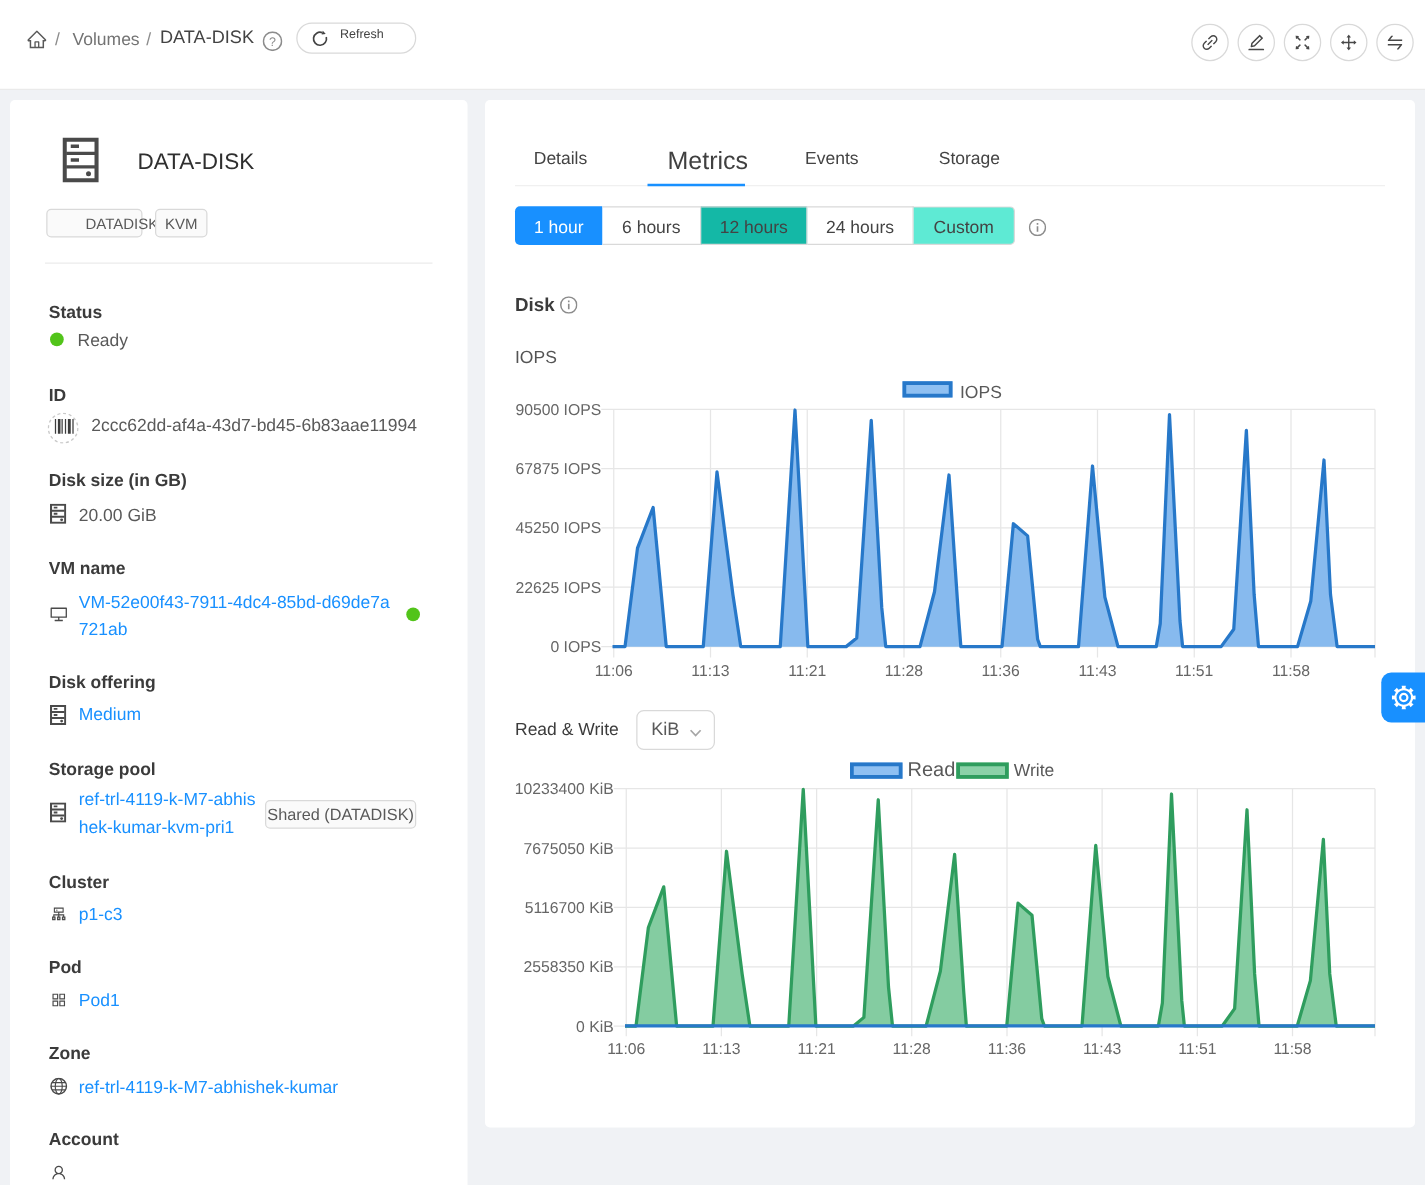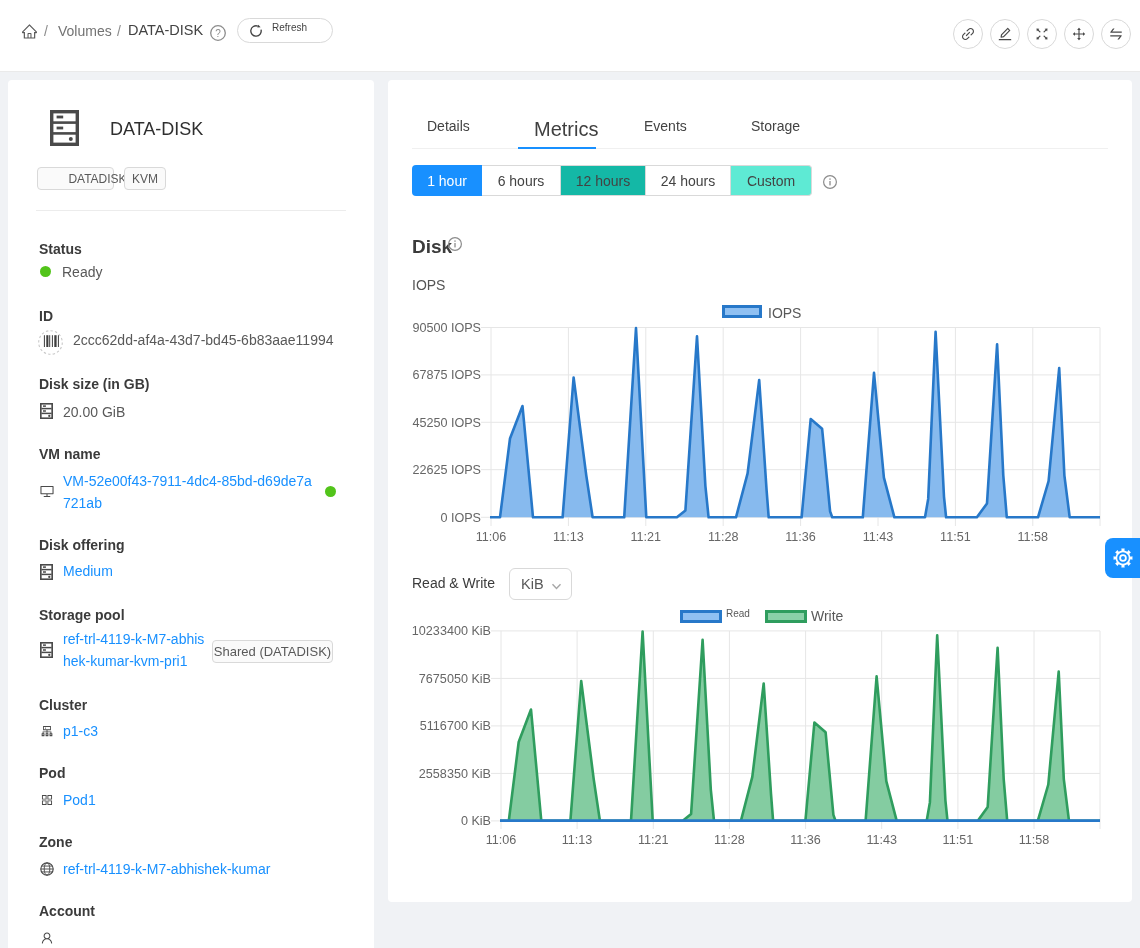--- a/index.html
+++ b/index.html
@@ -182,21 +182,21 @@
 <div class="abs" style="left:482px;top:165px;width:79px;height:31px;background:#fff;border:1px solid #d9d9d9;border-left:none;font-size:14px;color:#434343;display:flex;align-items:center;justify-content:center;">6 hours</div>
 <div class="abs" style="left:561px;top:165px;width:85px;height:31px;background:#14b8a6;border:1px solid #d9d9d9;border-left:none;font-size:14px;color:#434343;display:flex;align-items:center;justify-content:center;">12 hours</div>
 <div class="abs" style="left:646px;top:165px;width:85px;height:31px;background:#fff;border:1px solid #d9d9d9;border-left:none;font-size:14px;color:#434343;display:flex;align-items:center;justify-content:center;">24 hours</div>
 <div class="abs" style="left:731px;top:165px;width:81px;height:31px;background:#5eead4;border:1px solid #d9d9d9;border-left:none;border-radius:0 4px 4px 0;font-size:14px;color:#434343;display:flex;align-items:center;justify-content:center;">Custom</div>
 <svg class="abs" style="left:823px;top:175px" width="14" height="14" viewBox="0 0 14 14">
   <circle cx="7" cy="7" r="6.4" fill="none" stroke="#8c8c8c" stroke-width="1.2"></circle>
   <rect x="6.35" y="6" width="1.3" height="4.4" fill="#8c8c8c"></rect>
   <rect x="6.35" y="3.4" width="1.3" height="1.4" fill="#8c8c8c"></rect>
 </svg>
 
-<div class="abs" style="left:412px;top:236px;font-size:19px;font-weight:bold;color:#3b3b3b;">Disk</div>
+<div class="abs" style="left:412px;top:236px;font-size:15px;font-weight:bold;color:#3b3b3b;">Disk</div>
 <svg class="abs" style="left:448px;top:237px" width="14" height="14" viewBox="0 0 14 14">
   <circle cx="7" cy="7" r="6.4" fill="none" stroke="#8c8c8c" stroke-width="1.2"></circle>
   <rect x="6.35" y="6" width="1.3" height="4.4" fill="#8c8c8c"></rect>
   <rect x="6.35" y="3.4" width="1.3" height="1.4" fill="#8c8c8c"></rect>
 </svg>
 
 <div class="abs" style="left:412px;top:277px;font-size:14px;color:#545454;">IOPS</div>
 
 <div class="abs" style="left:722px;top:305px;width:40px;height:13px;background:#8fc0f2;border:3px solid #2778c9;"></div>
 <div class="abs" style="left:768px;top:305px;font-size:14px;color:#595959;">IOPS</div>
@@ -234,21 +234,21 @@
   </svg>
 
 <div class="abs" style="left:412px;top:575px;font-size:14px;color:#3b3b3b;">Read &amp; Write</div>
 <div class="abs" style="left:509px;top:568px;width:63px;height:32px;border:1px solid #d9d9d9;border-radius:6px;background:#fff;"></div>
 <div class="abs" style="left:521px;top:576px;font-size:14.5px;color:#595959;">KiB</div>
 <svg class="abs" style="left:551px;top:581px" width="11" height="11" viewBox="0 0 11 11">
   <path d="M1.5 3.2 L5.5 7.4 L9.5 3.2" fill="none" stroke="#a6a6a6" stroke-width="1.4"></path>
 </svg>
 
 <div class="abs" style="left:680px;top:610px;width:42px;height:13px;background:#8fc0f2;border:3px solid #2778c9;"></div>
-<div class="abs" style="left:726px;top:608px;font-size:10px;color:#595959;">Read</div>
+<div class="abs" style="left:726px;top:608px;font-size:16px;color:#595959;">Read</div>
 <div class="abs" style="left:765px;top:610px;width:42px;height:13px;background:#8bd1a8;border:3px solid #2f9d5e;"></div>
 <div class="abs" style="left:811px;top:608px;font-size:14px;color:#595959;">Write</div>
 
 <svg class="abs" style="left:405px;top:602px" width="705" height="252" viewBox="0 0 705 252">
     <line x1="86" y1="28.9" x2="695" y2="28.9" stroke="#e6e6e6" stroke-width="1"></line>
     <line x1="86" y1="76.4" x2="695" y2="76.4" stroke="#e6e6e6" stroke-width="1"></line>
     <line x1="86" y1="123.9" x2="695" y2="123.9" stroke="#e6e6e6" stroke-width="1"></line>
     <line x1="86" y1="171.4" x2="695" y2="171.4" stroke="#e6e6e6" stroke-width="1"></line>
     <line x1="86" y1="218.9" x2="695" y2="218.9" stroke="#e6e6e6" stroke-width="1"></line>
     <line x1="96.0" y1="28.899999999999977" x2="96.0" y2="227" stroke="#e6e6e6" stroke-width="1"></line>

